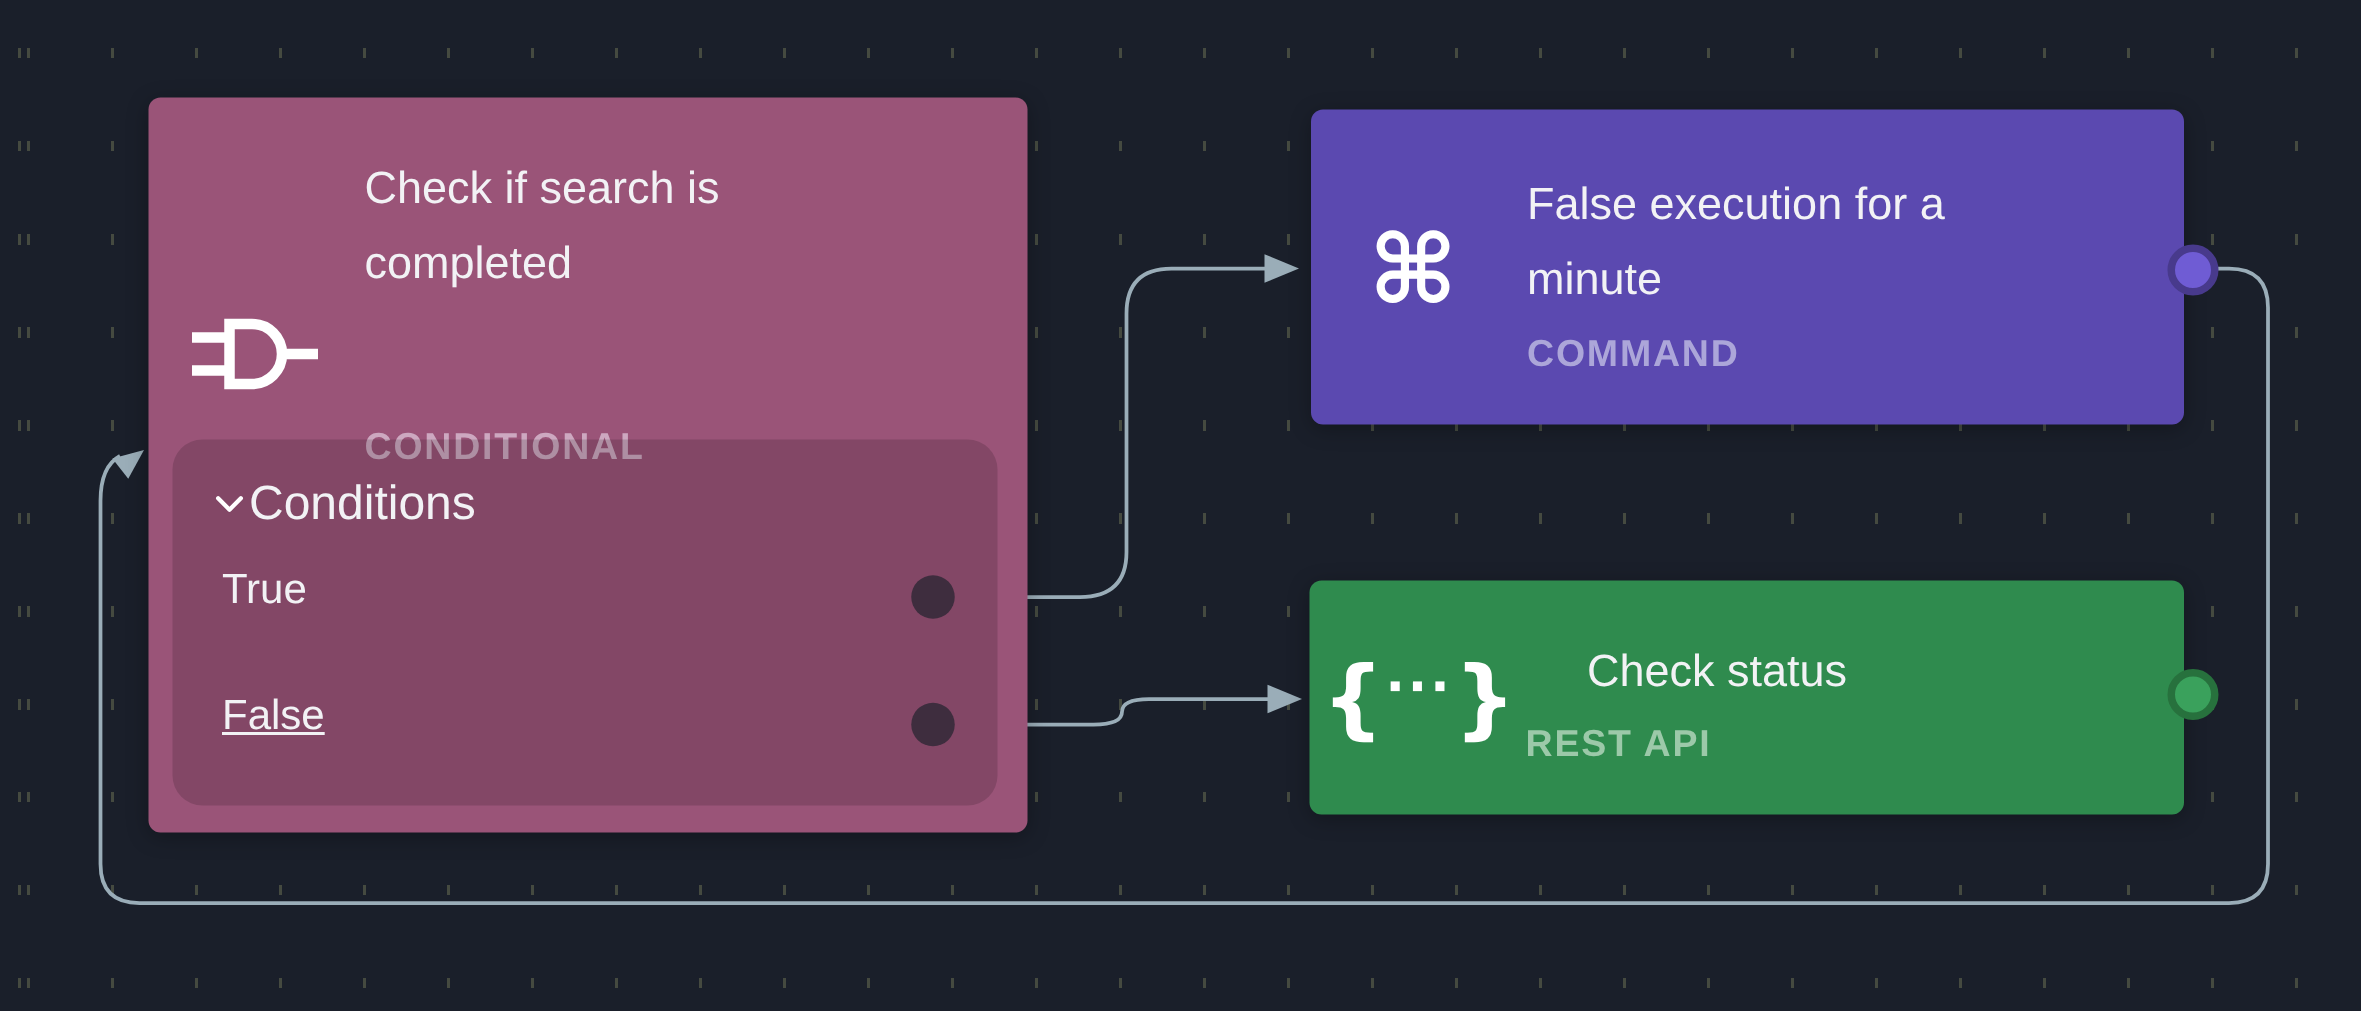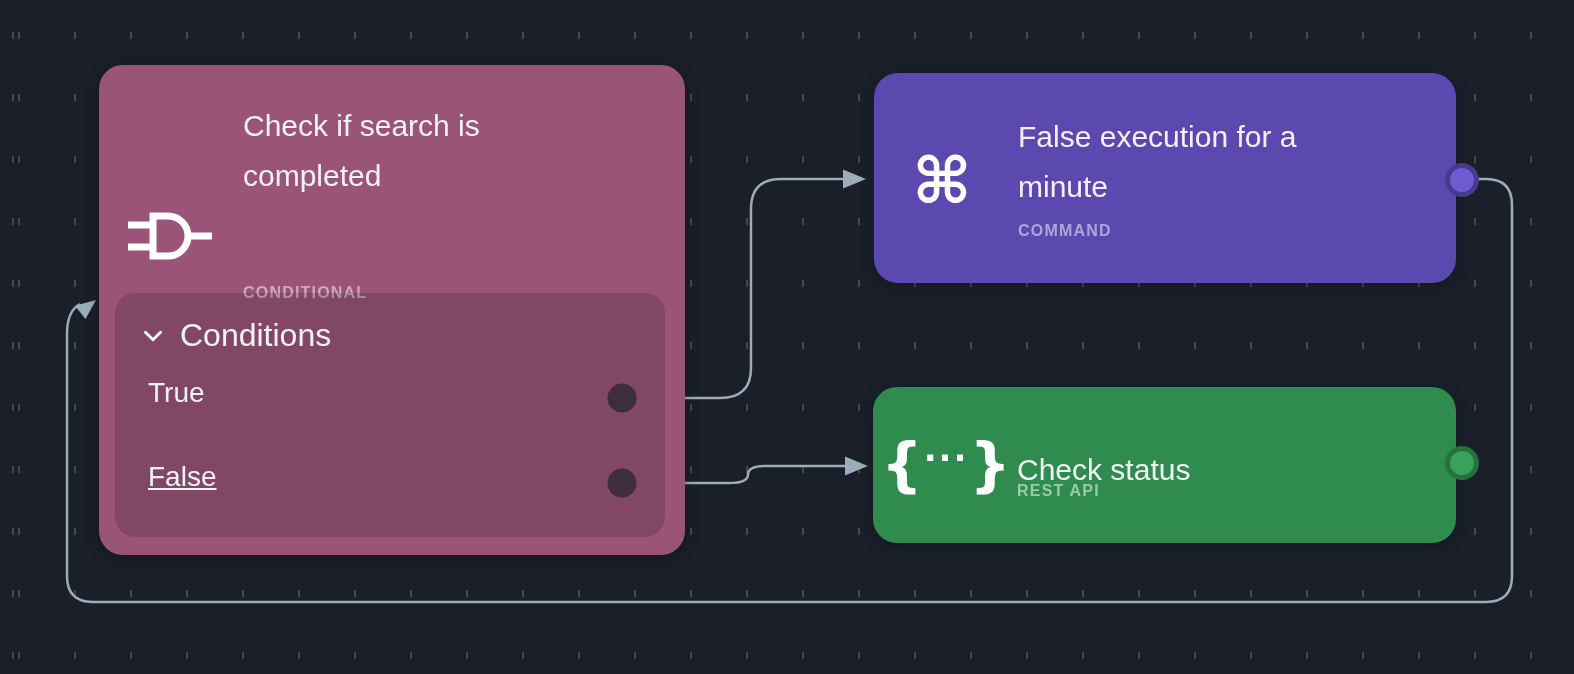--- a/index.html
+++ b/index.html
@@ -20,40 +20,40 @@
     -webkit-mask-image:repeating-linear-gradient(180deg,#000 0 7px,transparent 7px 62px);
     -webkit-mask-position:0 32px;
     mask-image:repeating-linear-gradient(180deg,#000 0 7px,transparent 7px 62px);
     mask-position:0 32px;
   }
   svg.wires{position:absolute;inset:0;z-index:1;}
   svg.wires path{fill:none;stroke:var(--wire,#9aadb8);stroke-width:2.5;}
   svg.wires polygon{fill:var(--wire,#9aadb8);stroke:none;}
 
   .node{
-    position:absolute;z-index:2;border-radius:24px;
+    position:absolute;z-index:2;border-radius:8px;
     color:var(--text,#f2f2f5);
     box-shadow:0 3px 14px rgba(0,0,0,.28);
   }
   .node-conditional{left:99px;top:65px;width:586px;height:490px;background:var(--conditional-node,#9a5478);}
   .node-command{left:874px;top:73px;width:582px;height:210px;background:var(--command-node,#5b49b0);}
   .node-rest{left:873px;top:387px;width:583px;height:156px;background:var(--rest-node,#2f8b4e);}
 
   .node-title{
     position:absolute;left:144px;top:36px;width:360px;
     font-size:30px;line-height:50px;font-weight:400;color:var(--text,#f2f2f5);
   }
   .node-type{
     position:absolute;left:144px;
-    font-size:16px;font-weight:700;letter-spacing:1.2px;
+    font-size:25px;font-weight:700;letter-spacing:1.2px;
   }
   .node-conditional .node-type{top:219px;color:var(--conditional-type-text,#cda8c0);}
   .node-command  .node-title{top:39px;}
   .node-command  .node-type{top:149px;color:var(--command-type-text,#aca6d9);}
-  .node-rest     .node-title{top:58px;}
+  .node-rest     .node-title{top:36px;margin-left:41px;}
   .node-rest     .node-type{top:95px;color:var(--rest-type-text,#9cc9a9);}
 
   .gate-icon{position:absolute;left:29px;top:147px;width:84px;height:48px;}
   .cmd-icon{
     position:absolute;left:30px;top:70px;width:76px;height:76px;
     display:flex;align-items:center;justify-content:center;
     font-family:"DejaVu Sans",sans-serif;font-size:64px;font-weight:600;line-height:1;color:#fff;
   }
   .braces-icon{
     position:absolute;left:30px;top:36px;width:86px;height:84px;
@@ -61,21 +61,21 @@
     font-family:"DejaVu Sans",sans-serif;color:#fff;white-space:nowrap;
   }
   .braces-icon .brace{font-size:58px;font-weight:700;line-height:1;}
   .braces-icon .dots{font-size:34px;font-weight:700;letter-spacing:2px;margin:0 1px 14px;}
 
   .panel{
     position:absolute;left:16px;top:228px;width:550px;height:244px;
     background:rgba(0,0,0,.15);border-radius:20px;
   }
   .panel-header{
-    position:absolute;left:25px;top:24px;display:flex;align-items:center;gap:14px;cursor:pointer;
+    position:absolute;left:25px;top:24px;display:flex;align-items:center;cursor:pointer;
   }
   .panel-header .chevron{width:26px;height:26px;display:block;}
   .panel-header .panel-label{font-size:32px;color:var(--text,#f2f2f5);}
   .cond-row-label{position:absolute;left:33px;font-size:28px;color:var(--text,#f2f2f5);}
   .row-true{top:84px;}
   .row-false{top:168px;text-decoration:underline;}
 
   .port{position:absolute;border-radius:50%;transform:translate(-50%,-50%);}
   .port-dark{width:29px;height:29px;background:var(--port-dark,#3e2d3e);}
   .port-true{left:523px;top:333px;}

